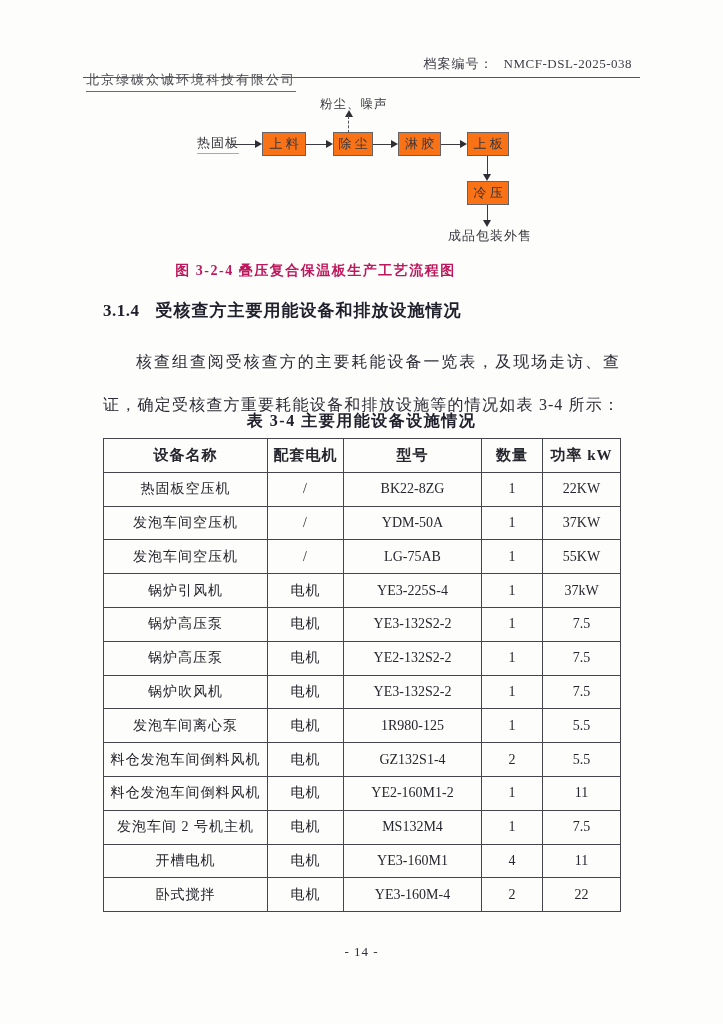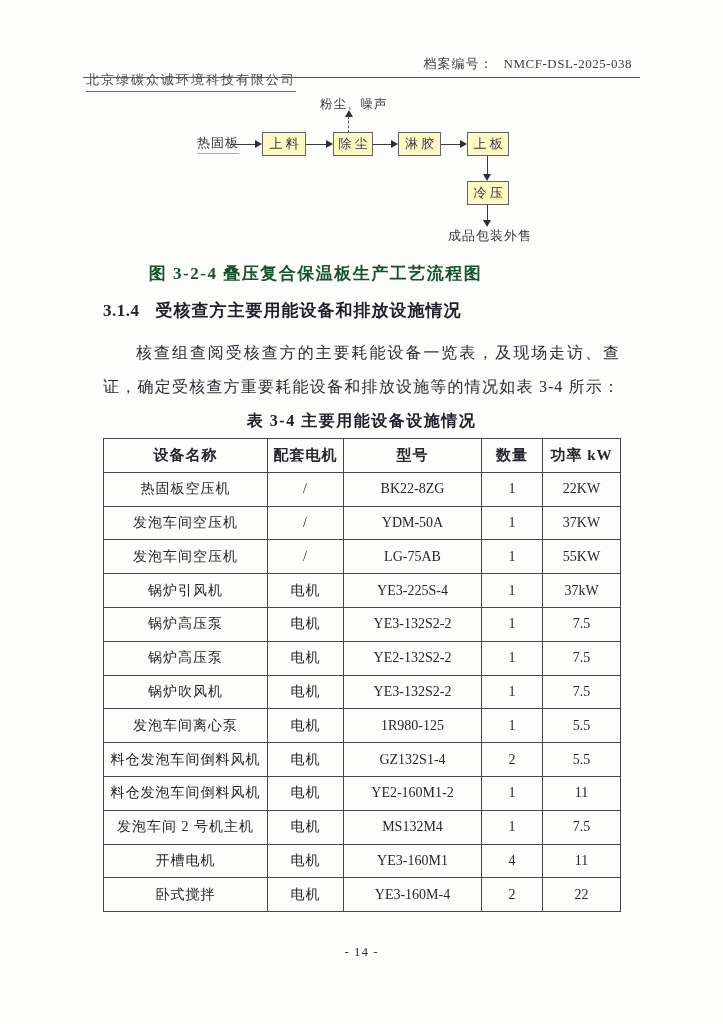--- a/index.html
+++ b/index.html
@@ -23,53 +23,53 @@
   .hdr-right .num { letter-spacing:0.5px; margin-left:10px; }
   .hdr-rule {
     position:absolute; left:83px; top:77px; width:557px; height:1px;
     background:#55555c;
   }
 
   
   .fc { position:absolute; left:0; top:0; width:723px; height:260px; }
   .fc-label { position:absolute; font-size:13px; color:#35353d; letter-spacing:1px; white-space:nowrap; }
   .fc-box {
-    position:absolute; border:1px solid #63636a; background:#fef9c3;
+    position:absolute; border:1px solid #63636a; background:#f97316;
     display:flex; align-items:center; justify-content:center;
     font-size:13px; color:#35353d; white-space:nowrap;
   }
   .fc-hline { position:absolute; height:1px; background:#3a3a40; }
   .fc-vline { position:absolute; width:1px; background:#3a3a40; }
   .fc-dash  { position:absolute; width:0; border-left:1px dashed #55555c; }
   .ah-right { position:absolute; width:0; height:0;
     border-top:4px solid transparent; border-bottom:4px solid transparent;
     border-left:7px solid #2e2e34; }
   .ah-down { position:absolute; width:0; height:0;
     border-left:4px solid transparent; border-right:4px solid transparent;
     border-top:7px solid #2e2e34; }
   .ah-up { position:absolute; width:0; height:0;
     border-left:4px solid transparent; border-right:4px solid transparent;
     border-bottom:7px solid #2e2e34; }
   .underline-green { border-bottom:1px solid #9ab694; padding-bottom:1px; }
 
   
   .fig-caption {
     position:absolute; left:0; top:262px; width:631px; text-align:center;
-    font-size:17px; font-weight:bold; color:#14532d; letter-spacing:1.5px;
+    font-size:14px; font-weight:bold; color:#be185d; letter-spacing:1.5px;
   }
   .sec-heading {
     position:absolute; left:103px; top:299px;
     font-size:17px; font-weight:bold; color:#21212d; letter-spacing:1px;
   }
   .sec-heading .sec-num { letter-spacing:0.5px; margin-right:16px; }
   .body-text {
     position:absolute; left:103px; top:336px; width:517px;
     font-size:16px; line-height:34px; color:#2c2c36;
   }
-  .body-line { text-align:justify; text-align-last:justify; letter-spacing:1px; }
+  .body-line { text-align:justify; text-align-last:justify; letter-spacing:1px;margin-top:9px; }
   .body-line.indent { padding-left:33px; }
 
   .tbl-caption {
     position:absolute; left:0; top:411px; width:723px; text-align:center;
     font-size:16px; font-weight:bold; color:#21212d; letter-spacing:1.5px;
   }
 
   
   table.equip {
     position:absolute; left:103px; top:438px; width:517px;

